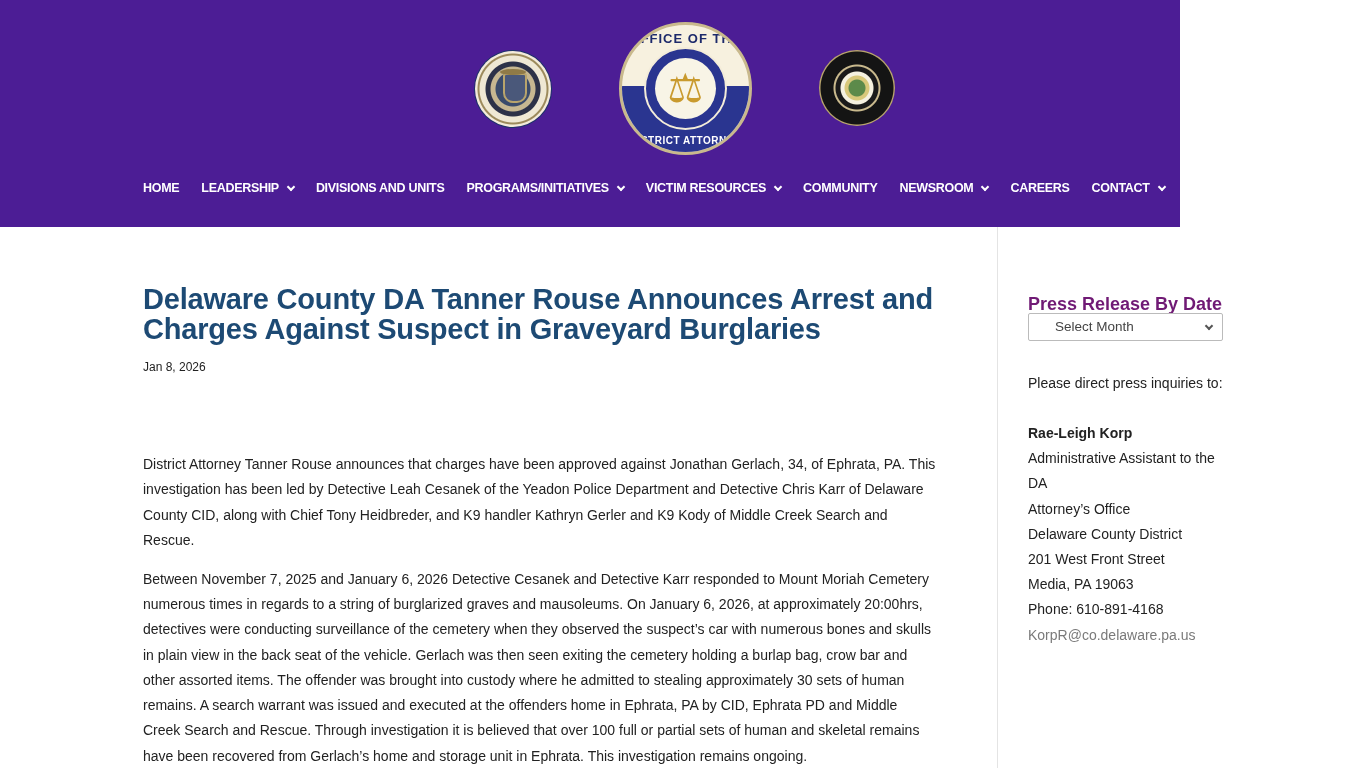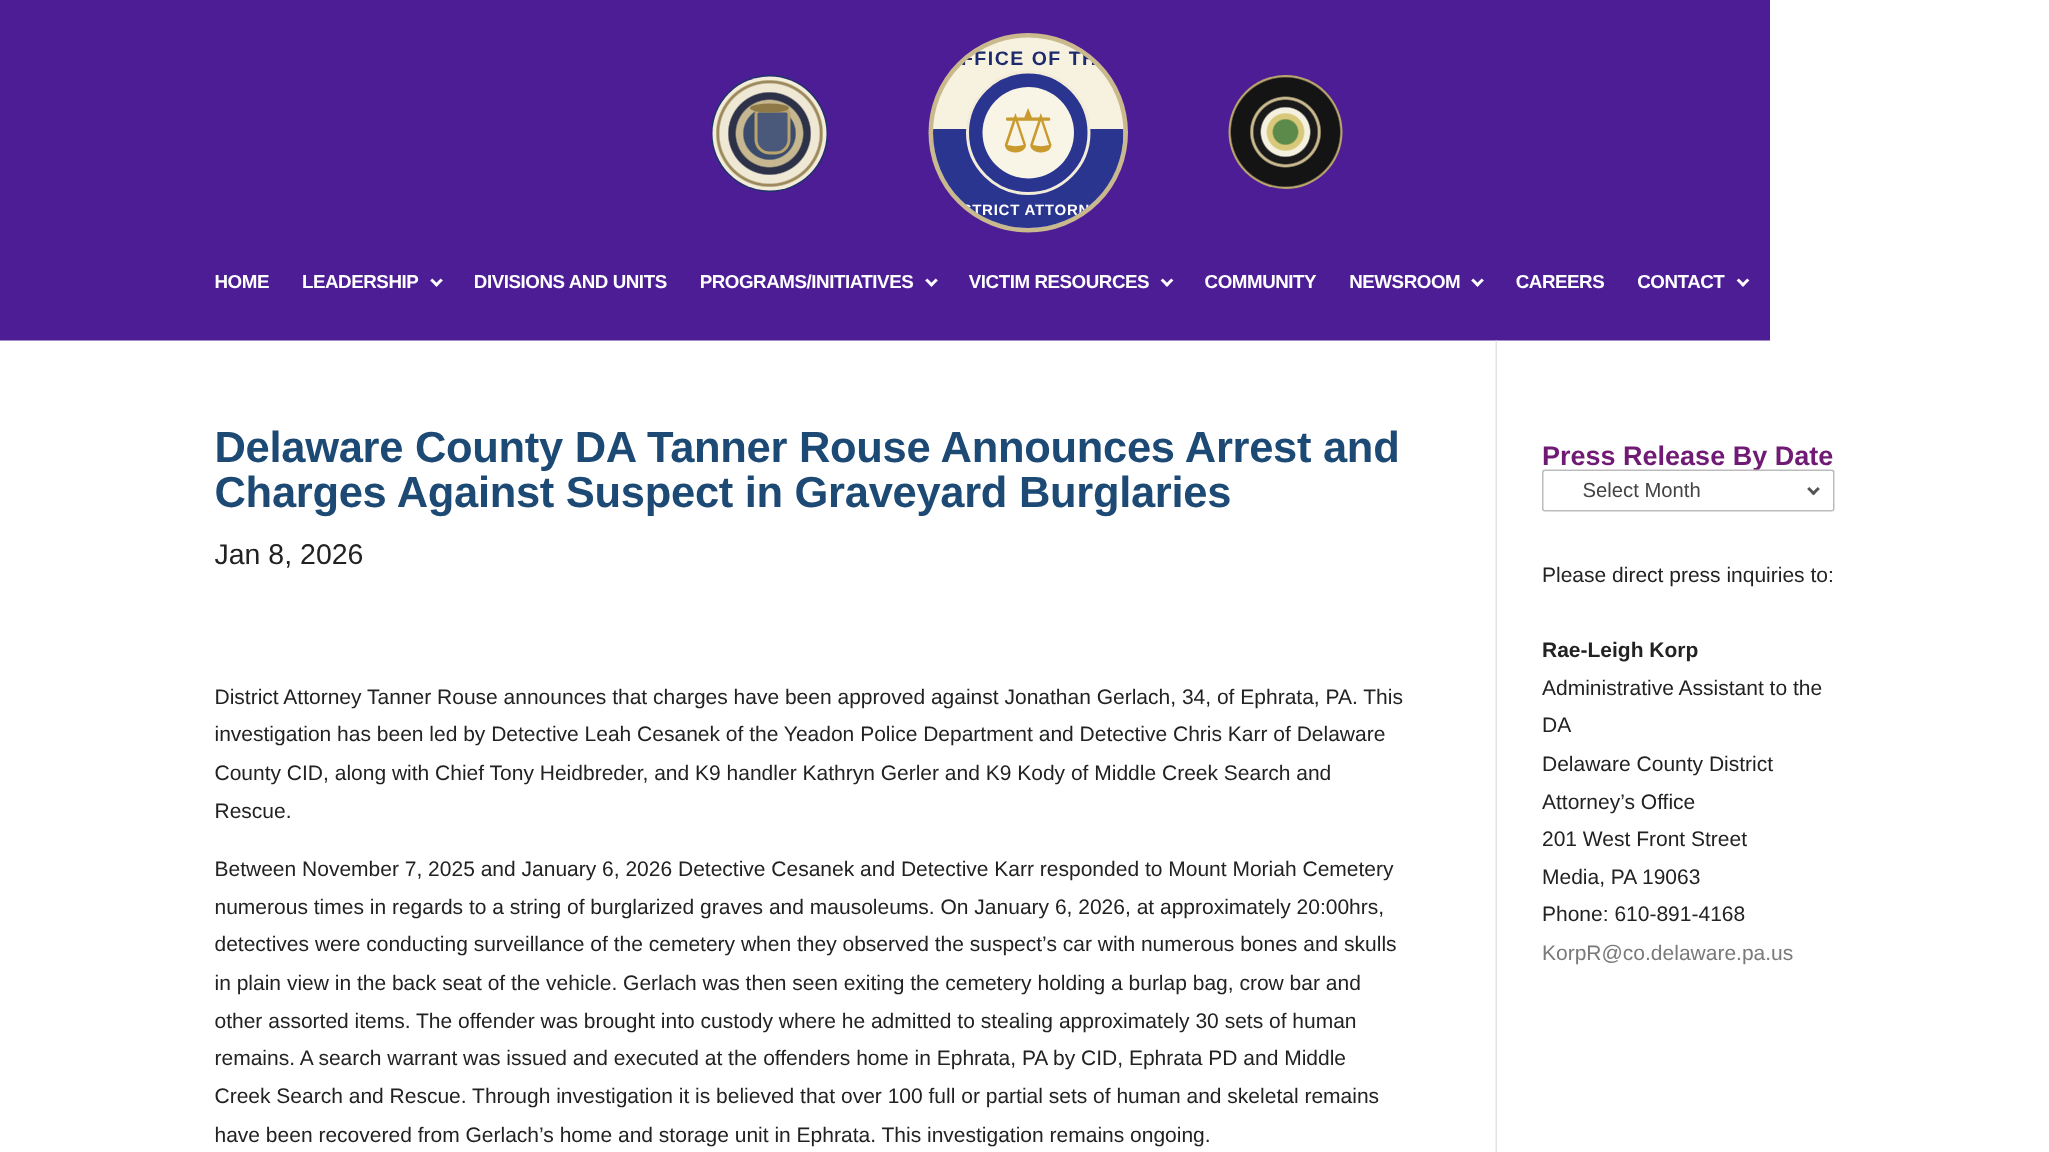--- a/index.html
+++ b/index.html
@@ -69,21 +69,21 @@
     }
     .nav-item .chev {
       display: inline-block; width: 6px; height: 6px; margin-left: 9px; margin-top: -3px;
       border-right: 2px solid #fff; border-bottom: 2px solid #fff; transform: rotate(45deg);
     }
     .search-btn { position: absolute; left: 1206px; top: 177px; width: 20px; height: 20px; cursor: pointer; }
     .title {
       position: absolute; left: 143px; top: 284px; width: 800px;
       font-size: 29px; line-height: 30px; font-weight: bold; color: #1d4a74; letter-spacing: -0.2px;
     }
-    .date { position: absolute; left: 143px; top: 360px; font-size: 19px; color: #222; }
+    .date { position: absolute; left: 143px; top: 360px; font-size: 12px; color: #222; }
     .body-text {
       position: absolute; left: 143px; top: 432px; width: 795px;
       font-size: 14px; line-height: 25.3px; color: #222; margin-top: 20px;
     }
     .body-text p { margin-bottom: 13.5px; }
 
     .divider { position: absolute; left: 997px; top: 227px; width: 1px; height: 541px; background: #e4e4e4; }
     .side-title {
       position: absolute; left: 1028px; top: 294px; font-size: 18px; font-weight: bold; color: #701a75; white-space: nowrap;
     }
@@ -179,19 +179,19 @@
   <span>Select Month</span>
   <span class="chev"></span>
 </div>
 
 <div class="inquiry">Please direct press inquiries to:</div>
 
 <div class="contact">
   <div class="name">Rae-Leigh Korp</div>
   <div>Administrative Assistant to the</div>
   <div>DA</div>
+  <div>Attorney’s Office</div>
   <div>Delaware County District</div>
-  <div>Attorney’s Office</div>
   <div>201 West Front Street</div>
   <div>Media, PA 19063</div>
   <div>Phone: 610-891-4168</div>
   <a class="email">KorpR@co.delaware.pa.us</a>
 </div>
 
 </body></html>

